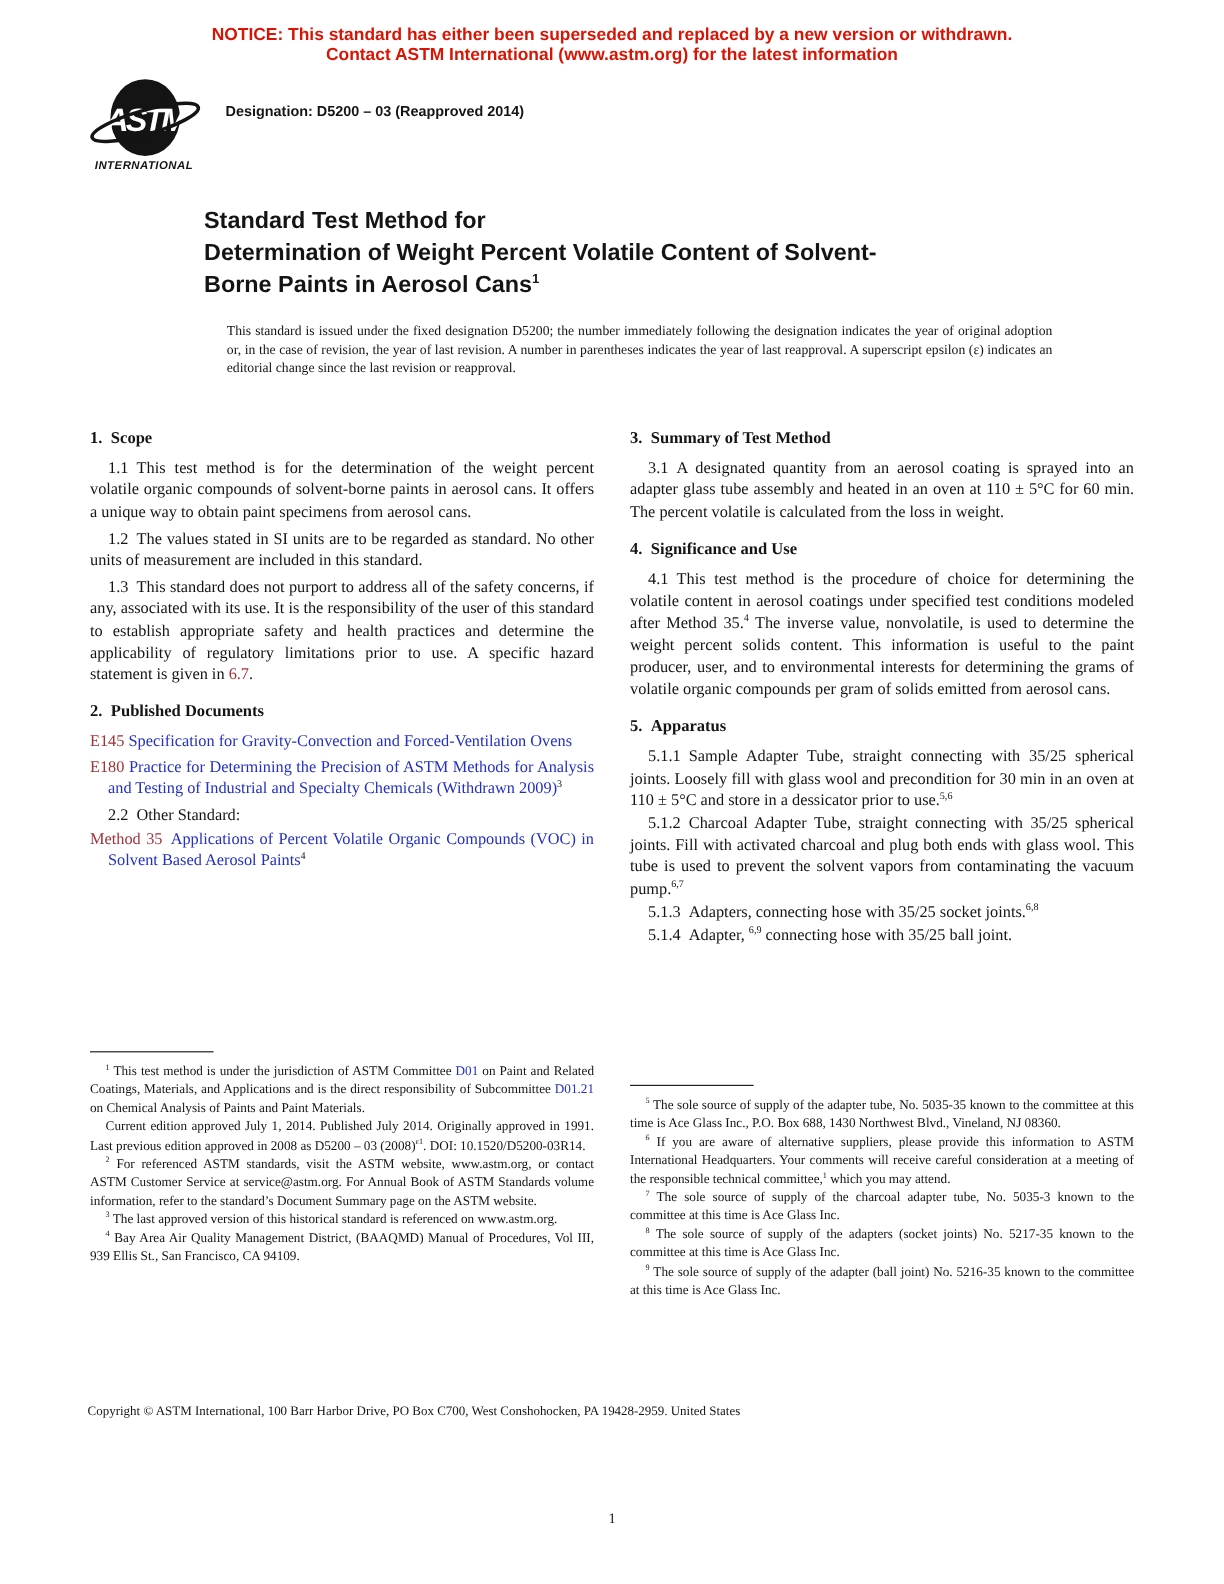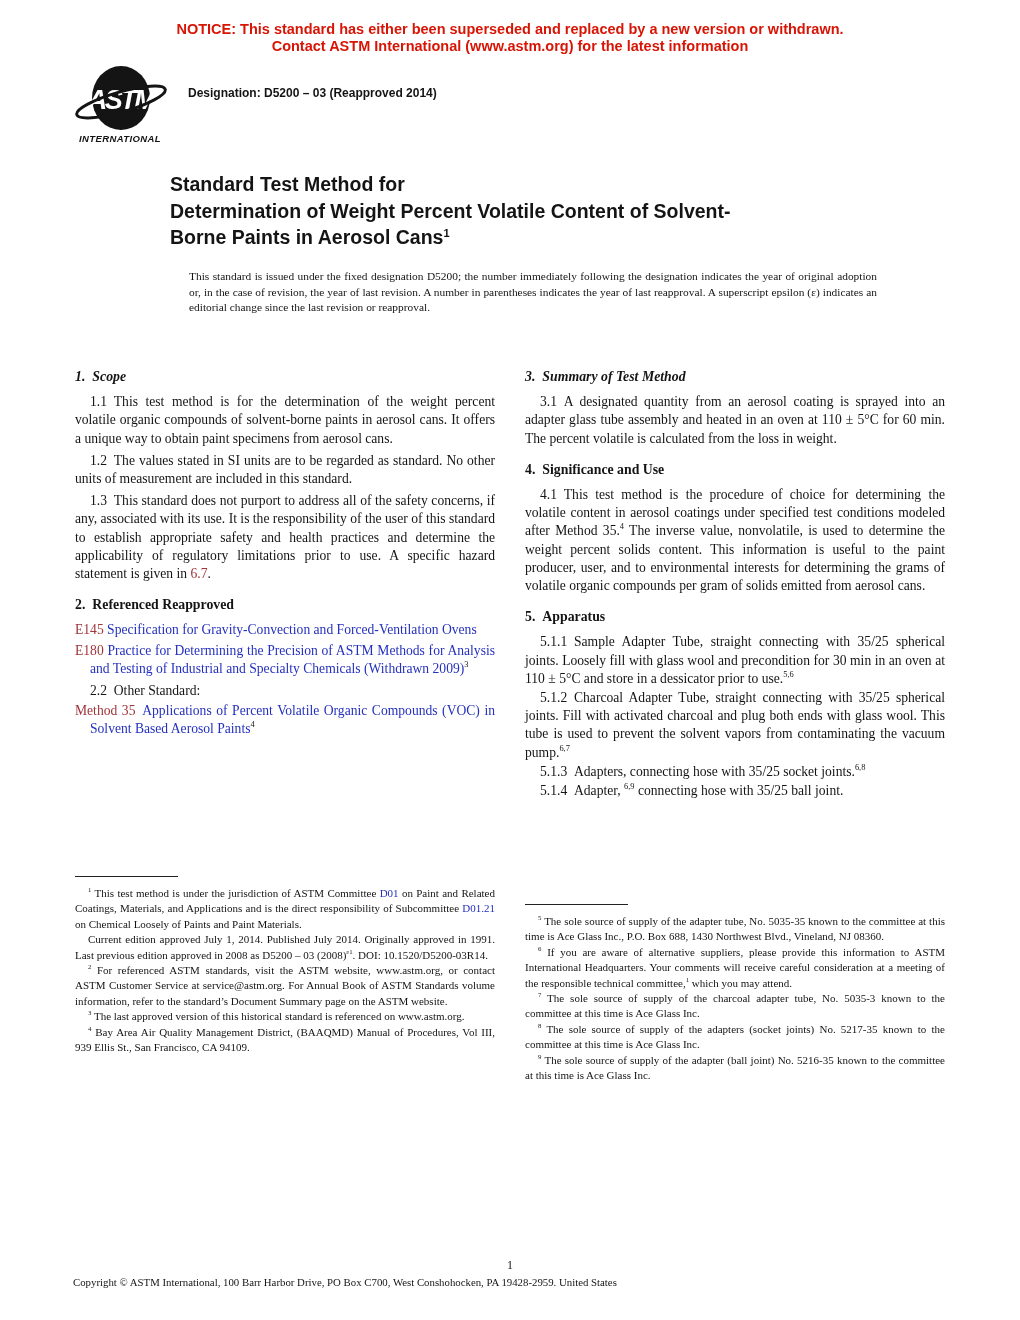--- a/index.html
+++ b/index.html
@@ -45,40 +45,40 @@
   
   .col{
     position:absolute;top:356px;width:420px;
     font-size:13.6px;line-height:18.2px;text-align:justify;
   }
   .col-left{left:75px;}
   .col-right{left:525px;}
   .sec-h{
     font-weight:bold;font-size:13.8px;margin:13px 0 7px 0;text-align:left;
   }
-  .col .sec-h:first-child{margin-top:12px;font-style:italic;}
+  .col .sec-h:first-child{margin-top:0;}
   .sec-h .ttl{margin-left:7px;}
   .col p{margin:4px 0 0 0;}
   .col p.indent{text-indent:15px;}
   .col p.hang{padding-left:15px;text-indent:-15px;margin-top:2px;}
   .col p.tight{margin-top:1px;}
   .i{}
   .red{color:var(--link_red);}
   .blue{color:var(--ref_blue);}
   sup{font-size:.62em;line-height:0;}
   
   .fnblock{
     position:absolute;width:420px;font-size:11px;line-height:15.4px;text-align:justify;
   }
   .fn-left{left:75px;top:876px;}
   .fn-right{left:525px;top:904px;}
   .fnrule{border:0;border-top:1.5px solid #222;width:103px;margin:0 0 9px 0;}
   .fnblock p.fn{margin:0;text-indent:13px;}
   
-  .copyright{position:absolute;left:73px;top:1276px;font-size:10.8px;}
+  .copyright{position:absolute;left:73px;top:1170px;font-size:10.8px;}
   .pagenum{position:absolute;left:0;right:0;top:1258px;text-align:center;font-size:12px;}
 </style>
 </head>
 <body>
 
 <div class="page">
 
   <div class="notice">
     <div>NOTICE: This standard has either been superseded and replaced by a new version or withdrawn.</div>
     <div>Contact ASTM International (www.astm.org) for the latest information</div>
@@ -101,42 +101,42 @@
     <div><span>Borne Paints in Aerosol Cans</span><sup>1</sup></div>
   </div>
 
   <div class="issuance">This standard is issued under the fixed designation D5200; the number immediately following the designation indicates the year of original adoption or, in the case of revision, the year of last revision. A number in parentheses indicates the year of last reapproval. A superscript epsilon (ε) indicates an editorial change since the last revision or reapproval.</div>
 
   <div class="col col-left" id="col-left">
       <div class="sec-h"><span class="num">1.</span><span class="ttl">Scope</span></div>
       <p class="indent"><span>1.1 This test method is for the determination of the weight percent volatile organic compounds of solvent-borne paints in aerosol cans. It offers a unique way to obtain paint specimens from aerosol cans.</span></p>
       <p class="indent"><span>1.2 The values stated in SI units are to be regarded as standard. No other units of measurement are included in this standard.</span></p>
       <p class="indent"><span>1.3 </span><span class="i">This standard does not purport to address all of the safety concerns, if any, associated with its use. It is the responsibility of the user of this standard to establish appropriate safety and health practices and determine the applicability of regulatory limitations prior to use.</span><span> A specific hazard statement is given in </span><span class="red">6.7</span><span>.</span></p>
-      <div class="sec-h"><span class="num">2.</span><span class="ttl">Referenced Reapproved</span></div>
+      <div class="sec-h"><span class="num">2.</span><span class="ttl">Published Documents</span></div>
       <p class="hang"><span class="red">E145 </span><span class="blue">Specification for Gravity-Convection and Forced-Ventilation Ovens</span></p>
       <p class="hang"><span class="red">E180 </span><span class="blue">Practice for Determining the Precision of ASTM Methods for Analysis and Testing of Industrial and Specialty Chemicals (Withdrawn 2009)</span><sup>3</sup></p>
       <p class="indent"><span>2.2 </span><span class="i">Other Standard:</span></p>
       <p class="hang"><span class="red">Method 35</span><span> </span><span class="blue">Applications of Percent Volatile Organic Compounds (VOC) in Solvent Based Aerosol Paints</span><sup>4</sup></p>
     </div>
   <div class="col col-right" id="col-right">
       <div class="sec-h"><span class="num">3.</span><span class="ttl">Summary of Test Method</span></div>
       <p class="indent"><span>3.1 A designated quantity from an aerosol coating is sprayed into an adapter glass tube assembly and heated in an oven at 110 ± 5°C for 60 min. The percent volatile is calculated from the loss in weight.</span></p>
       <div class="sec-h"><span class="num">4.</span><span class="ttl">Significance and Use</span></div>
       <p class="indent"><span>4.1 This test method is the procedure of choice for determining the volatile content in aerosol coatings under specified test conditions modeled after Method 35.</span><sup>4</sup><span> The inverse value, nonvolatile, is used to determine the weight percent solids content. This information is useful to the paint producer, user, and to environmental interests for determining the grams of volatile organic compounds per gram of solids emitted from aerosol cans.</span></p>
       <div class="sec-h"><span class="num">5.</span><span class="ttl">Apparatus</span></div>
       <p class="indent tight"><span>5.1.1 </span><span class="i">Sample Adapter Tube,</span><span> straight connecting with 35/25 spherical joints. Loosely fill with glass wool and precondition for 30 min in an oven at 110 ± 5°C and store in a dessicator prior to use.</span><sup>5,6</sup></p>
       <p class="indent tight"><span>5.1.2 </span><span class="i">Charcoal Adapter Tube,</span><span> straight connecting with 35/25 spherical joints. Fill with activated charcoal and plug both ends with glass wool. This tube is used to prevent the solvent vapors from contaminating the vacuum pump.</span><sup>6,7</sup></p>
       <p class="indent tight"><span>5.1.3 </span><span class="i">Adapters,</span><span> connecting hose with 35/25 socket joints.</span><sup>6,8</sup></p>
       <p class="indent tight"><span>5.1.4 </span><span class="i">Adapter,</span><span> </span><sup>6,9</sup><span> connecting hose with 35/25 ball joint.</span></p>
     </div>
 
   <div class="fnblock fn-left">
     <hr class="fnrule">
     <div id="fn-left">
-        <p class="fn"><sup>1</sup><span> This test method is under the jurisdiction of ASTM Committee </span><span class="blue">D01</span><span> on Paint and Related Coatings, Materials, and Applications and is the direct responsibility of Subcommittee </span><span class="blue">D01.21</span><span> on Chemical Loosely of Paints and Paint Materials.</span></p>
+        <p class="fn"><sup>1</sup><span> This test method is under the jurisdiction of ASTM Committee </span><span class="blue">D01</span><span> on Paint and Related Coatings, Materials, and Applications and is the direct responsibility of Subcommittee </span><span class="blue">D01.21</span><span> on Chemical Analysis of Paints and Paint Materials.</span></p>
         <p class="fn"><span>Current edition approved July 1, 2014. Published July 2014. Originally approved in 1991. Last previous edition approved in 2008 as D5200 – 03 (2008)</span><sup>ε1</sup><span>. DOI: 10.1520/D5200-03R14.</span></p>
         <p class="fn"><sup>2</sup><span> For referenced ASTM standards, visit the ASTM website, www.astm.org, or contact ASTM Customer Service at service@astm.org. For </span><span class="i">Annual Book of ASTM Standards</span><span> volume information, refer to the standard’s Document Summary page on the ASTM website.</span></p>
         <p class="fn"><sup>3</sup><span> The last approved version of this historical standard is referenced on www.astm.org.</span></p>
         <p class="fn"><sup>4</sup><span> Bay Area Air Quality Management District, (BAAQMD) </span><span class="i">Manual of Procedures,</span><span> Vol III, 939 Ellis St., San Francisco, CA 94109.</span></p>
       </div>
   </div>
   <div class="fnblock fn-right">
     <hr class="fnrule">
     <div id="fn-right">
         <p class="fn"><sup>5</sup><span> The sole source of supply of the adapter tube, No. 5035-35 known to the committee at this time is Ace Glass Inc., P.O. Box 688, 1430 Northwest Blvd., Vineland, NJ 08360.</span></p>

